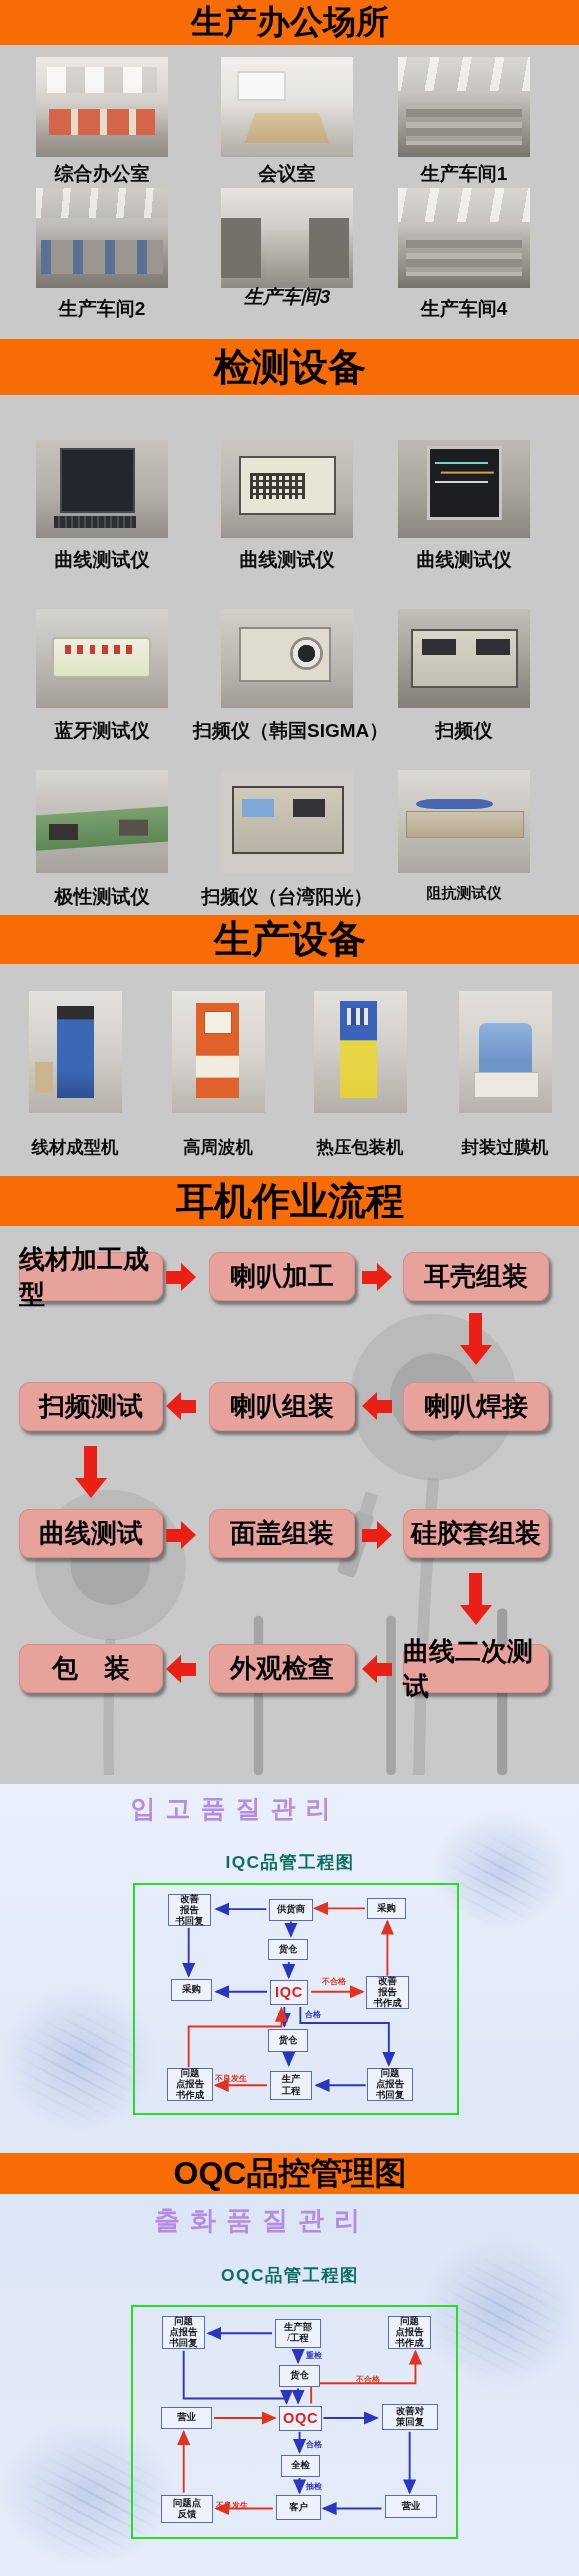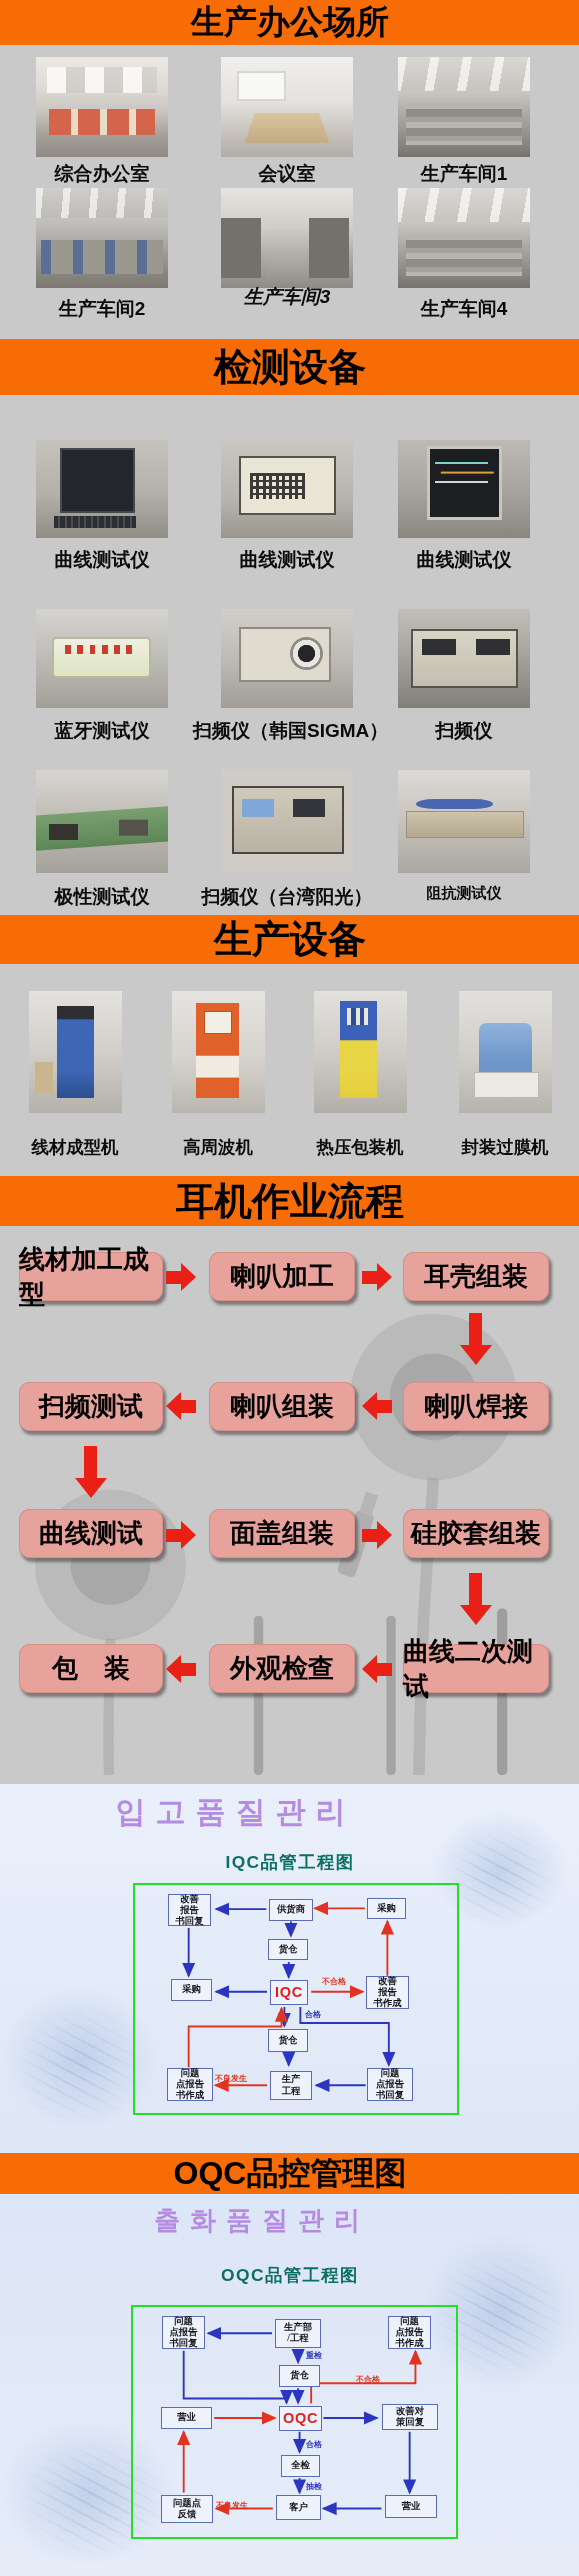--- a/index.html
+++ b/index.html
@@ -244,21 +244,21 @@
   <div class="ar" style="left:362px;top:1521px;"></div>
   <div class="fbox" style="left:403px;top:1509px;width:146px;">硅胶套组装</div>
   <div class="var" style="left:460px;top:1573px;"></div>
 
   <div class="fbox" style="left:19px;top:1644px;width:144px;">包　装</div>
   <div class="ar left" style="left:166px;top:1655px;"></div>
   <div class="fbox" style="left:209px;top:1644px;width:146px;">外观检查</div>
   <div class="ar left" style="left:362px;top:1655px;"></div>
   <div class="fbox" style="left:403px;top:1644px;width:146px;">曲线二次测试</div>
 
-  <div class="korean" style="top:1792px;font-size:30px;padding-right:109px;box-sizing:border-box;">입고품질관리</div>
+  <div class="korean" style="top:1792px;font-size:25px;padding-right:109px;box-sizing:border-box;">입고품질관리</div>
   <div class="dtitle" style="top:1850px;font-size:17.4px;">IQC品管工程图</div>
 
   <div class="gbox" style="left:133px;top:1883px;width:322px;height:228px;">
     <svg width="322" height="228" viewBox="0 0 444 314">
       <defs>
         <marker id="ab1" markerWidth="9" markerHeight="8" refX="7" refY="3.5" orient="auto">
           <path d="M0,0 L8,3.5 L0,7 z" fill="#2a35c0"></path>
           </marker>
         <marker id="ar1" markerWidth="9" markerHeight="8" refX="7" refY="3.5" orient="auto">
           <path d="M0,0 L8,3.5 L0,7 z" fill="#e03322"></path>

